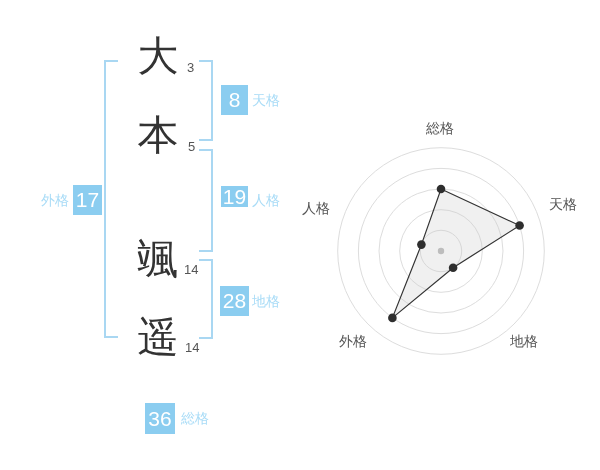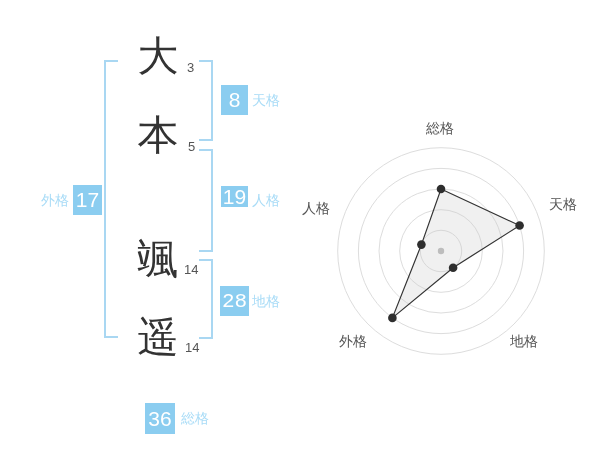--- a/index.html
+++ b/index.html
@@ -37,21 +37,21 @@
   .rb-chi{top:259px;height:76px;}
   
   .badge{
     position:absolute;width:29px;height:30px;
     background:var(--badge-bg,#8bcdf0);color:var(--badge-text,#fff);
     font-size:21px;display:flex;align-items:center;justify-content:center;
   }
   .badge-ten{left:221px;top:85px;width:27px;height:30px;}
   .badge-gai{left:73px;top:185px;}
   .badge-jin{left:221px;top:186px;width:27px;height:21px;}
-  .badge-chi{left:220px;top:286px;font-family:Liberation Mono, monospace;}
+  .badge-chi{left:220px;top:286px;}
   .badge-sou{left:145px;top:403px;width:30px;height:31px;}
   .cat-label{
     position:absolute;font-size:14px;line-height:15px;color:var(--category-label,#a9dcf7);
   }
   .lbl-ten{left:252px;top:93px;}
   .lbl-gai{left:41px;top:193px;}
   .lbl-jin{left:252px;top:193px;}
   .lbl-chi{left:252px;top:294px;}
   .lbl-sou{left:181px;top:411px;}
   

